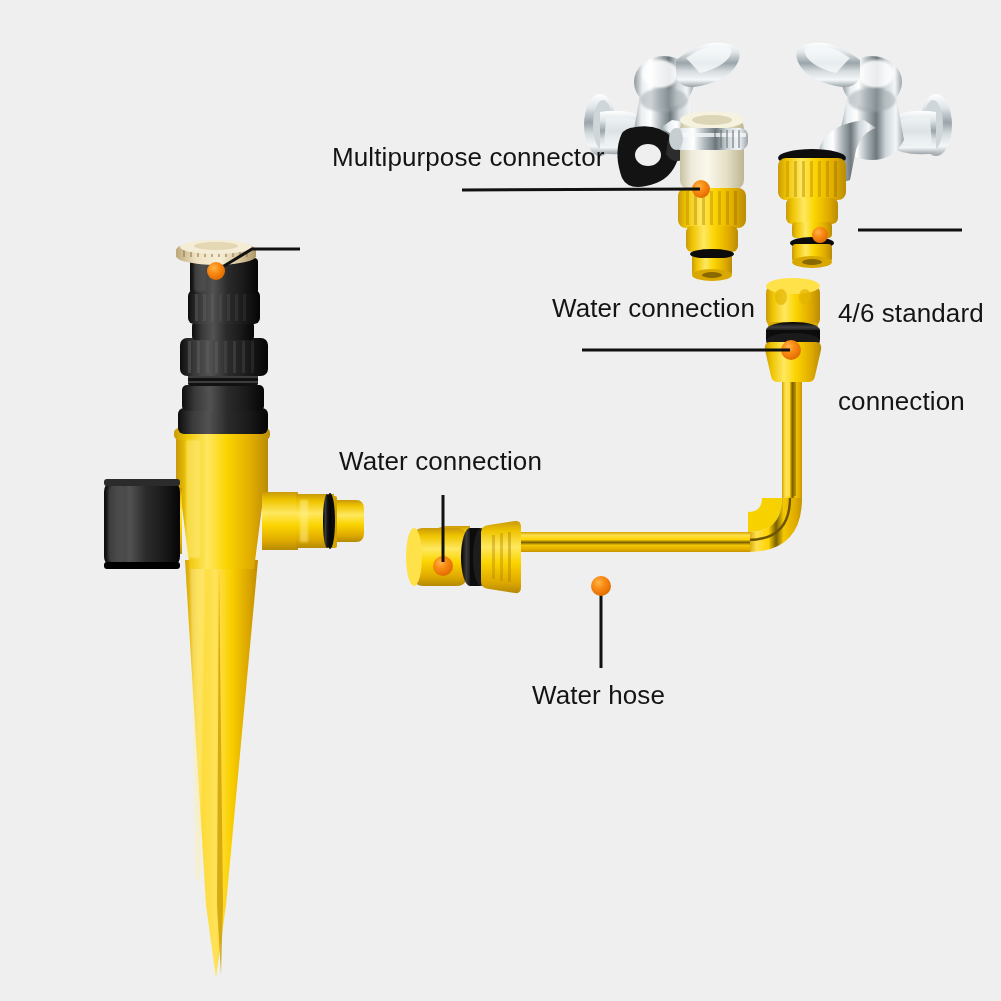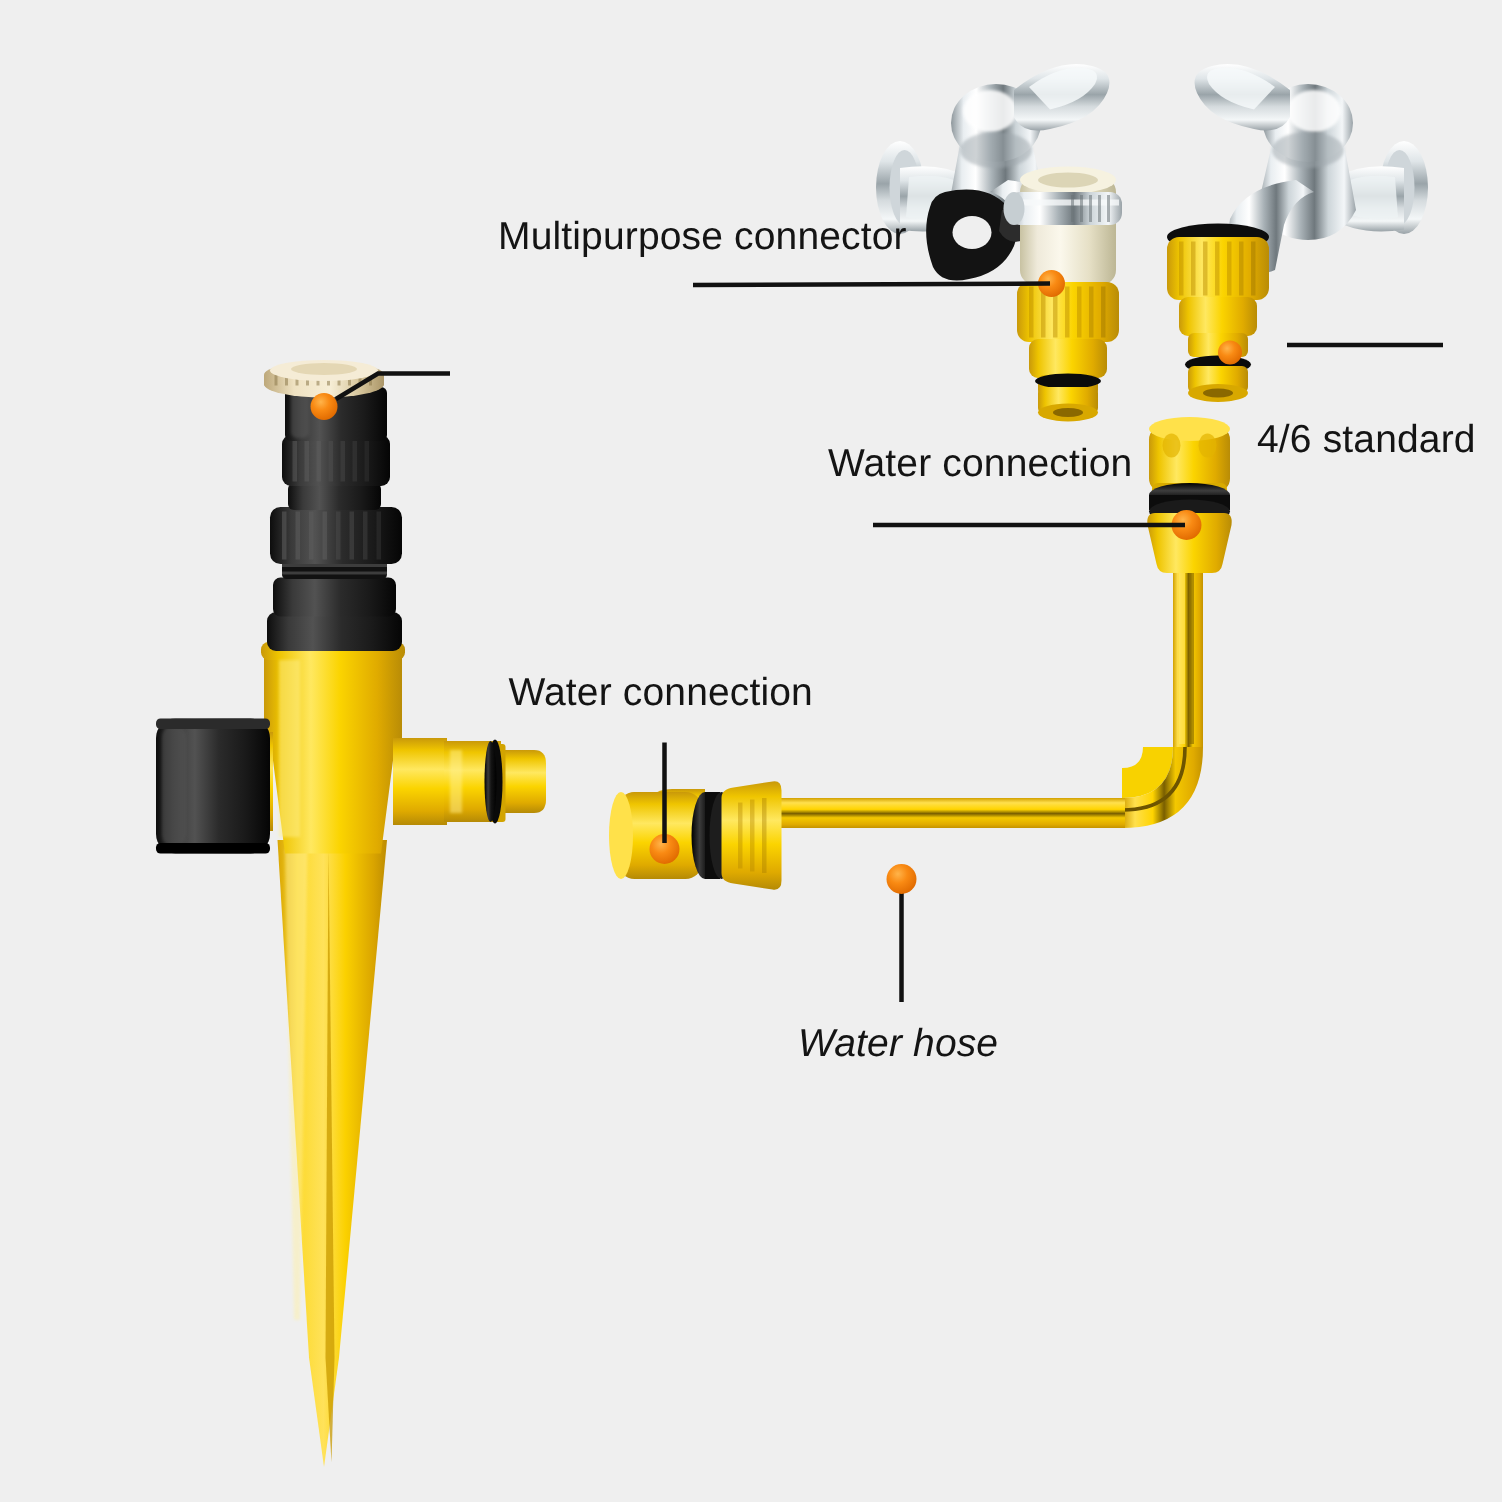--- a/index.html
+++ b/index.html
@@ -15,24 +15,24 @@
     position:absolute;
     color:#141414;
     font-size:26px;
     line-height:1.12;
     white-space:pre;
     letter-spacing:.1px;
     font-weight:400;
   }
   .lbl-multipurpose{left:332px;top:143px;}
   .lbl-ground{left:266px;top:226px;}
-  .lbl-std{left:838px;top:220px;text-align:left;}
+  .lbl-std{left:838px;top:241px;text-align:left;}
   .lbl-wc-top{left:552px;top:294px;}
   .lbl-wc-mid{left:339px;top:447px;}
-  .lbl-hose{left:532px;top:681px;font-style:italic;}
+  .lbl-hose{left:532px;top:681px;}
   svg{display:block;position:absolute;left:0;top:0;}
 </style>
 </head>
 <body>
 
 <div id="stage">
 
   <svg width="1001" height="1001" viewBox="0 0 1001 1001">
     <defs>
 
@@ -404,20 +404,21 @@
 
     <circle cx="601" cy="586" r="10" fill="url(#gOrange)"></circle>
 
   </svg>
 
   <div class="label lbl-multipurpose">Multipurpose connector</div>
 
 
   <div class="label lbl-std">
     <div>4/6 standard</div>
+    <div>connection</div>
   </div>
 
   <div class="label lbl-wc-top">Water connection</div>
 
   <div class="label lbl-wc-mid">Water connection</div>
 
   <div class="label lbl-hose">Water hose</div>
 
 </div>
 

